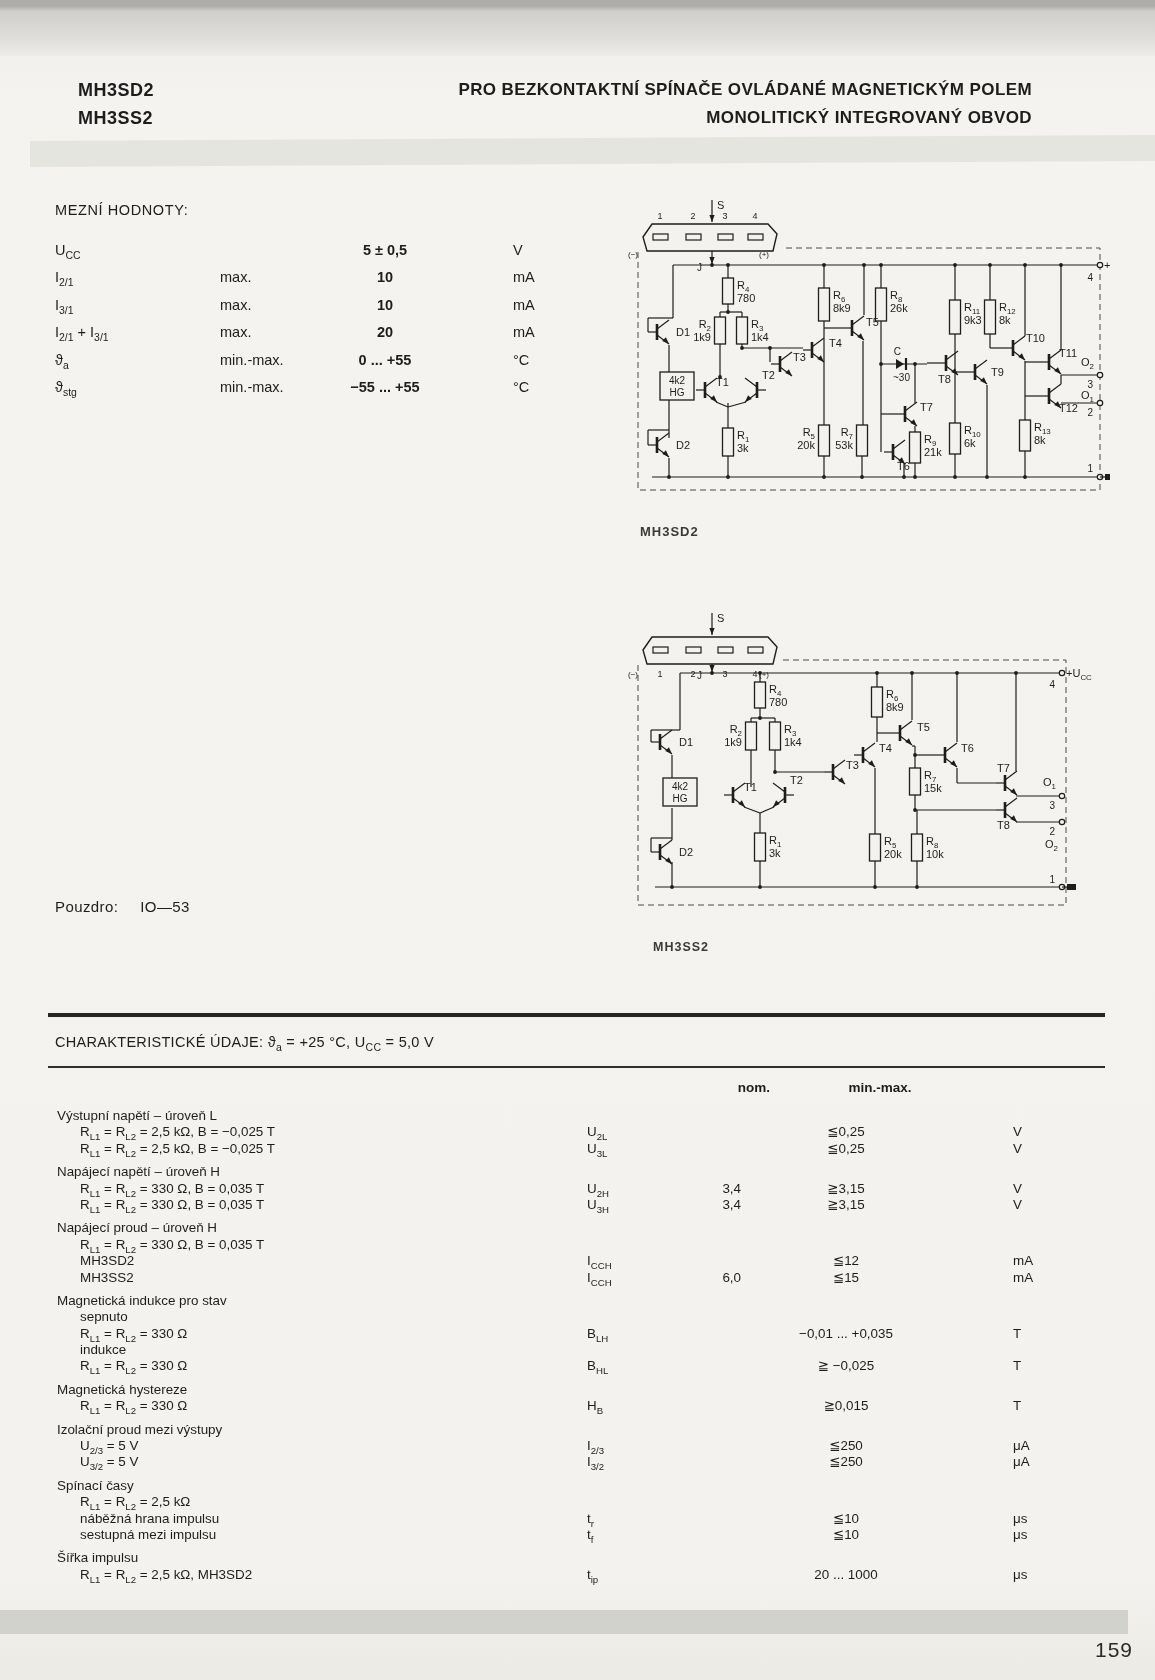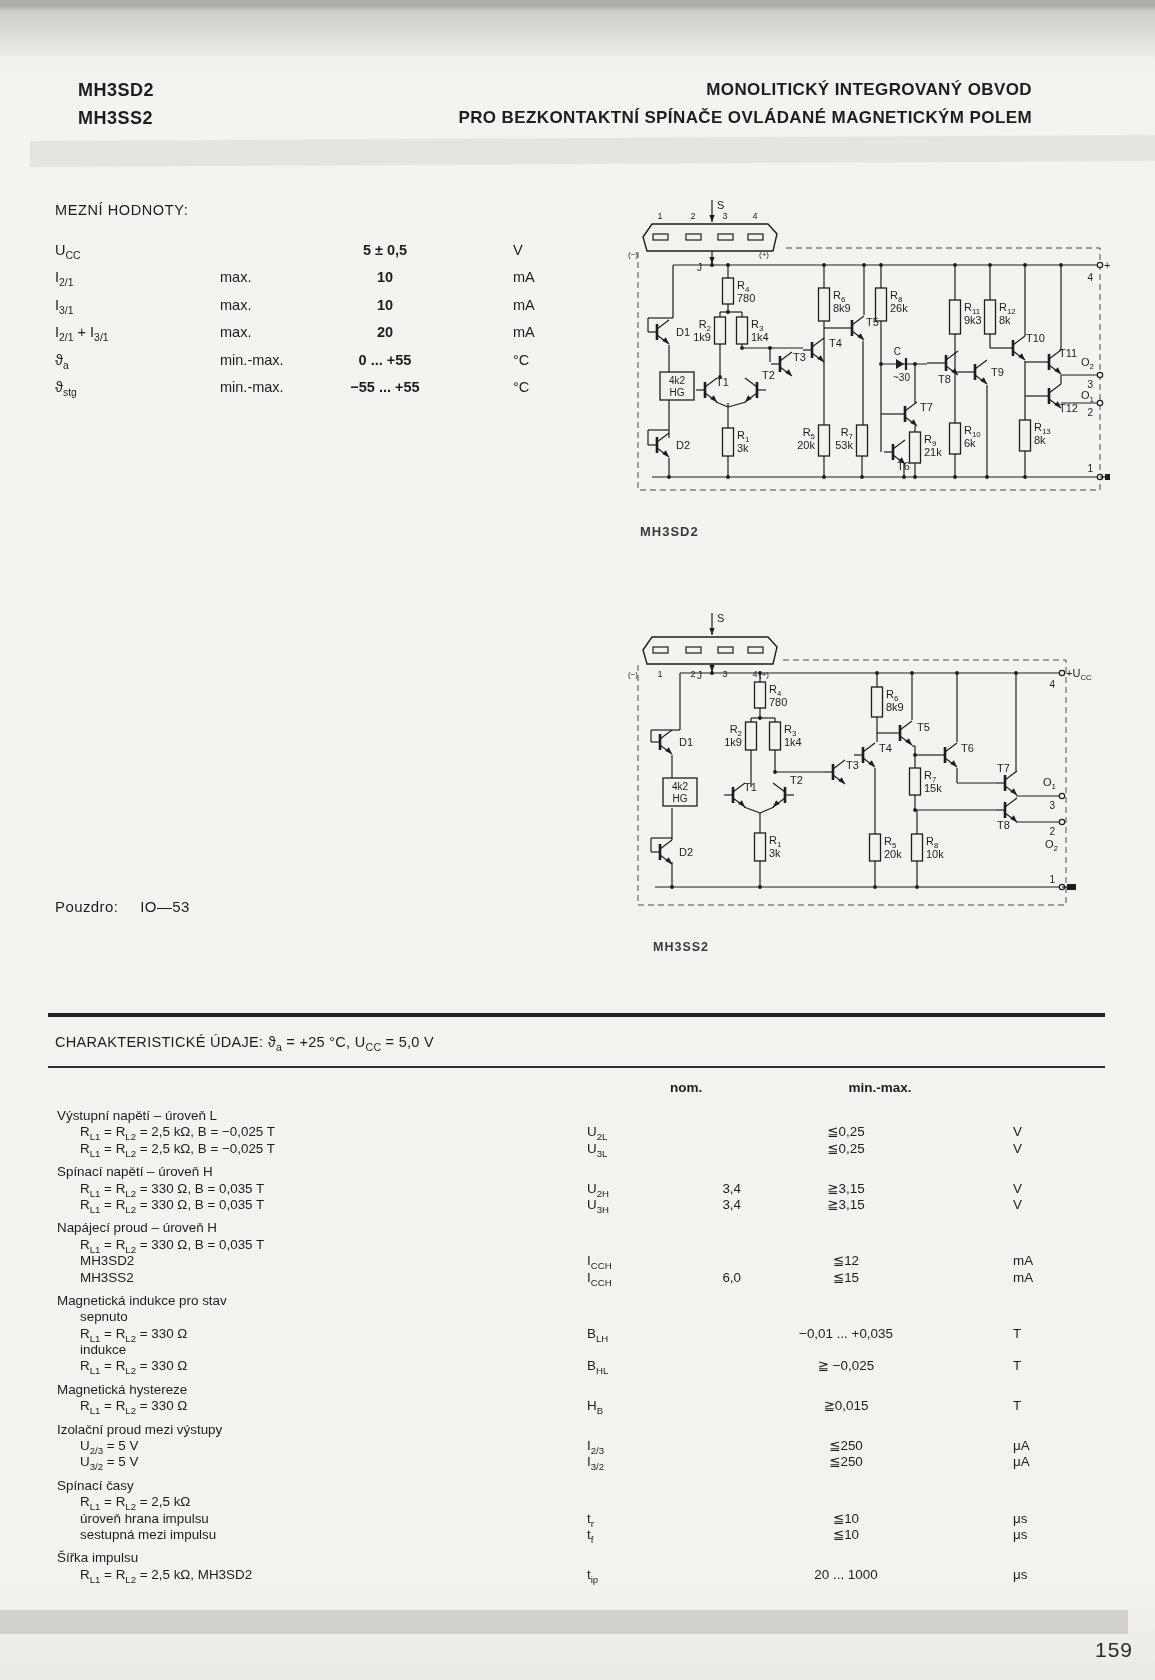--- a/index.html
+++ b/index.html
@@ -27,21 +27,21 @@
   
   .pouzdro{left:55px;top:898px;font-size:15px;letter-spacing:.4px;}
   .pouzdro .val{margin-left:22px;margin-top:12px;}
   
   .cap1{left:640px;top:524px;font-size:13px;font-weight:bold;color:#3a3a3a;letter-spacing:1px;}
   .cap2{left:653px;top:940px;font-size:12.5px;font-weight:bold;color:#3a3a3a;letter-spacing:1px;}
   
   .rule1{left:48px;top:1013px;width:1057px;height:4px;background:#262626;}
   .rule2{left:48px;top:1066px;width:1057px;height:2px;background:#2e2e2e;}
   .charhead{left:55px;top:1034px;font-size:14.5px;letter-spacing:.3px;}
-  .colnom{left:670px;top:1080px;width:100px;text-align:left;font-weight:bold;font-size:13.5px;}
+  .colnom{left:670px;top:1080px;width:100px;text-align:right;font-weight:bold;font-size:13.5px;}
   .colmm{left:810px;top:1080px;width:140px;text-align:center;font-weight:bold;font-size:13.5px;}
   #char-rows{left:55px;top:1108px;width:1020px;font-size:13.4px;}
   .csec{margin-bottom:7px;}
   .crow{position:relative;height:16.4px;line-height:16.4px;}
   .crow .cond{display:inline-block;margin-left:25px;white-space:nowrap;}
   .crow.h .cond{margin-left:2px;}
   .crow .sym{position:absolute;left:532px;}
   .crow .nom{position:absolute;left:586px;width:100px;text-align:right;}
   .crow .mm{position:absolute;left:721px;width:140px;text-align:center;}
   .crow .unit{position:absolute;left:958px;}
@@ -52,22 +52,22 @@
 
 <div class="abs band-top"></div>
 <div class="abs streak"></div>
 <div class="abs band-bottom"></div>
 
 <div class="abs partnos">
   <div>MH3SD2</div>
   <div>MH3SS2</div>
 </div>
 <div class="abs title">
+  <div>PRO BEZKONTAKTNÍ SPÍNAČE OVLÁDANÉ MAGNETICKÝM POLEM</div>
   <div>MONOLITICKÝ INTEGROVANÝ OBVOD</div>
-  <div>PRO BEZKONTAKTNÍ SPÍNAČE OVLÁDANÉ MAGNETICKÝM POLEM</div>
 </div>
 
 <div id="limits" class="abs">
   <div class="lhead">MEZNÍ HODNOTY:</div>
 
 <div class="lrow" style="top: 40px;">
       <span class="p">U<sub>CC</sub></span>
       <span class="c"></span>
       <span class="v">5 ± 0,5</span>
       <span class="u">V</span>
@@ -639,21 +639,21 @@
 <div class="abs rule2"></div>
 <div class="abs colnom">nom.</div>
 <div class="abs colmm">min.-max.</div>
 <div id="char-rows" class="abs">
     <div class="csec">
       <div class="crow h"><span class="cond">Výstupní napětí – úroveň L</span></div>
       <div class="crow"><span class="cond">R<sub>L1</sub> = R<sub>L2</sub> = 2,5 kΩ, B = −0,025 T</span><span class="sym">U<sub>2L</sub></span><span class="mm">≦0,25</span><span class="unit">V</span></div>
       <div class="crow"><span class="cond">R<sub>L1</sub> = R<sub>L2</sub> = 2,5 kΩ, B = −0,025 T</span><span class="sym">U<sub>3L</sub></span><span class="mm">≦0,25</span><span class="unit">V</span></div>
     </div>
     <div class="csec">
-      <div class="crow h"><span class="cond">Spínací napětí – úroveň H</span></div>
+      <div class="crow h"><span class="cond">Napájecí napětí – úroveň H</span></div>
       <div class="crow"><span class="cond">R<sub>L1</sub> = R<sub>L2</sub> = 330 Ω, B = 0,035 T</span><span class="sym">U<sub>2H</sub></span><span class="nom">3,4</span><span class="mm">≧3,15</span><span class="unit">V</span></div>
       <div class="crow"><span class="cond">R<sub>L1</sub> = R<sub>L2</sub> = 330 Ω, B = 0,035 T</span><span class="sym">U<sub>3H</sub></span><span class="nom">3,4</span><span class="mm">≧3,15</span><span class="unit">V</span></div>
     </div>
     <div class="csec">
       <div class="crow h"><span class="cond">Napájecí proud – úroveň H</span></div>
       <div class="crow"><span class="cond">R<sub>L1</sub> = R<sub>L2</sub> = 330 Ω, B = 0,035 T</span></div>
       <div class="crow"><span class="cond">MH3SD2</span><span class="sym">I<sub>CCH</sub></span><span class="mm">≦12</span><span class="unit">mA</span></div>
       <div class="crow"><span class="cond">MH3SS2</span><span class="sym">I<sub>CCH</sub></span><span class="nom">6,0</span><span class="mm">≦15</span><span class="unit">mA</span></div>
     </div>
     <div class="csec">
@@ -668,21 +668,21 @@
       <div class="crow"><span class="cond">R<sub>L1</sub> = R<sub>L2</sub> = 330 Ω</span><span class="sym">H<sub>B</sub></span><span class="mm">≧0,015</span><span class="unit">T</span></div>
     </div>
     <div class="csec">
       <div class="crow h"><span class="cond">Izolační proud mezi výstupy</span></div>
       <div class="crow"><span class="cond">U<sub>2/3</sub> = 5 V</span><span class="sym">I<sub>2/3</sub></span><span class="mm">≦250</span><span class="unit">μA</span></div>
       <div class="crow"><span class="cond">U<sub>3/2</sub> = 5 V</span><span class="sym">I<sub>3/2</sub></span><span class="mm">≦250</span><span class="unit">μA</span></div>
     </div>
     <div class="csec">
       <div class="crow h"><span class="cond">Spínací časy</span></div>
       <div class="crow"><span class="cond">R<sub>L1</sub> = R<sub>L2</sub> = 2,5 kΩ</span></div>
-      <div class="crow"><span class="cond">úroveň hrana impulsu</span><span class="sym">t<sub>r</sub></span><span class="mm">≦10</span><span class="unit">μs</span></div>
+      <div class="crow"><span class="cond">náběžná hrana impulsu</span><span class="sym">t<sub>r</sub></span><span class="mm">≦10</span><span class="unit">μs</span></div>
       <div class="crow"><span class="cond">sestupná mezi impulsu</span><span class="sym">t<sub>f</sub></span><span class="mm">≦10</span><span class="unit">μs</span></div>
     </div>
     <div class="csec">
       <div class="crow h"><span class="cond">Šířka impulsu</span></div>
       <div class="crow"><span class="cond">R<sub>L1</sub> = R<sub>L2</sub> = 2,5 kΩ, MH3SD2</span><span class="sym">t<sub>ip</sub></span><span class="mm">20 ... 1000</span><span class="unit">μs</span></div>
     </div>
   </div>
 
 <div class="abs pagenum">159</div>
 

